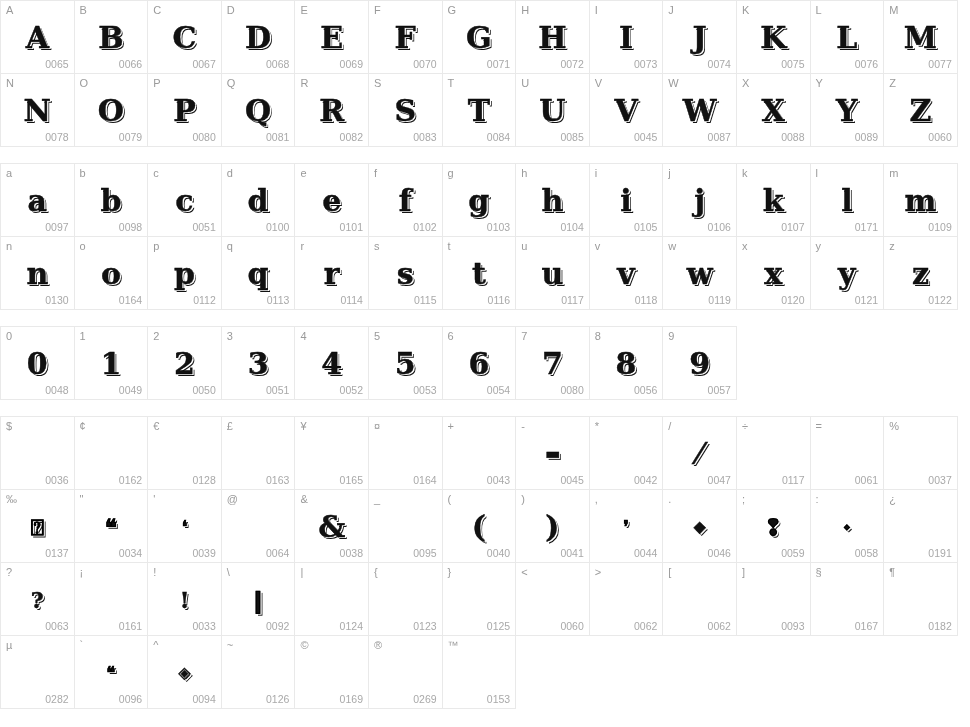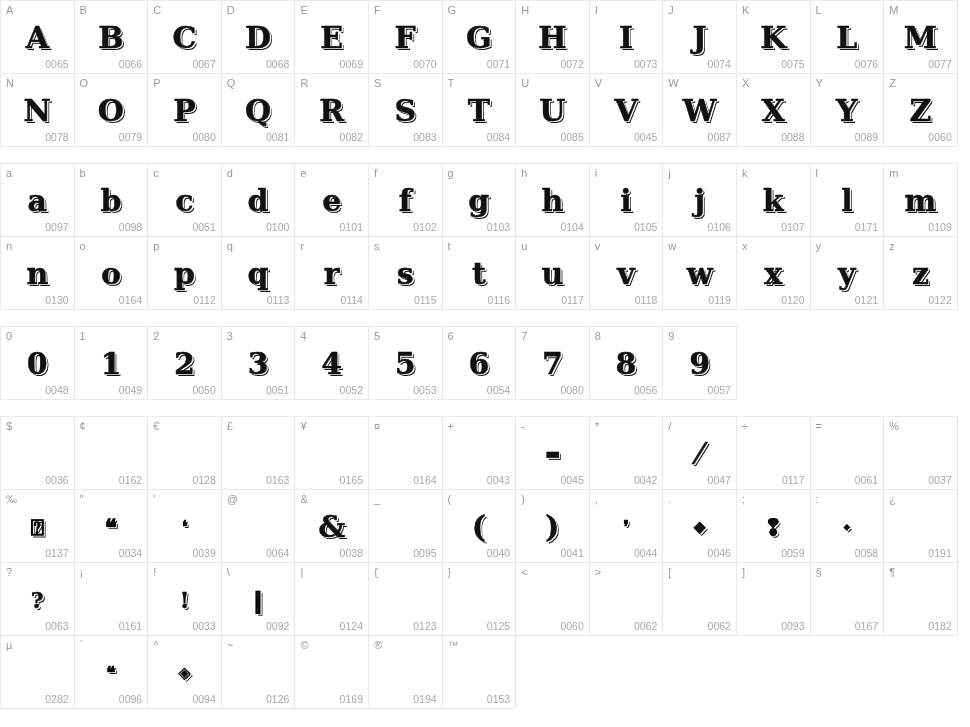--- a/index.html
+++ b/index.html
@@ -623,21 +623,21 @@
         <span class="ch-code">0126</span>
       </div>
       <div class="cell empty-glyph">
         <span class="ch-label">©</span>
         <span class="ch-glyph"></span>
         <span class="ch-code">0169</span>
       </div>
       <div class="cell empty-glyph">
         <span class="ch-label">®</span>
         <span class="ch-glyph"></span>
-        <span class="ch-code">0194</span>
+        <span class="ch-code">0269</span>
       </div>
       <div class="cell empty-glyph">
         <span class="ch-label">™</span>
         <span class="ch-glyph"></span>
         <span class="ch-code">0153</span>
       </div>
     </div>
   </div>
 
 </body></html>

